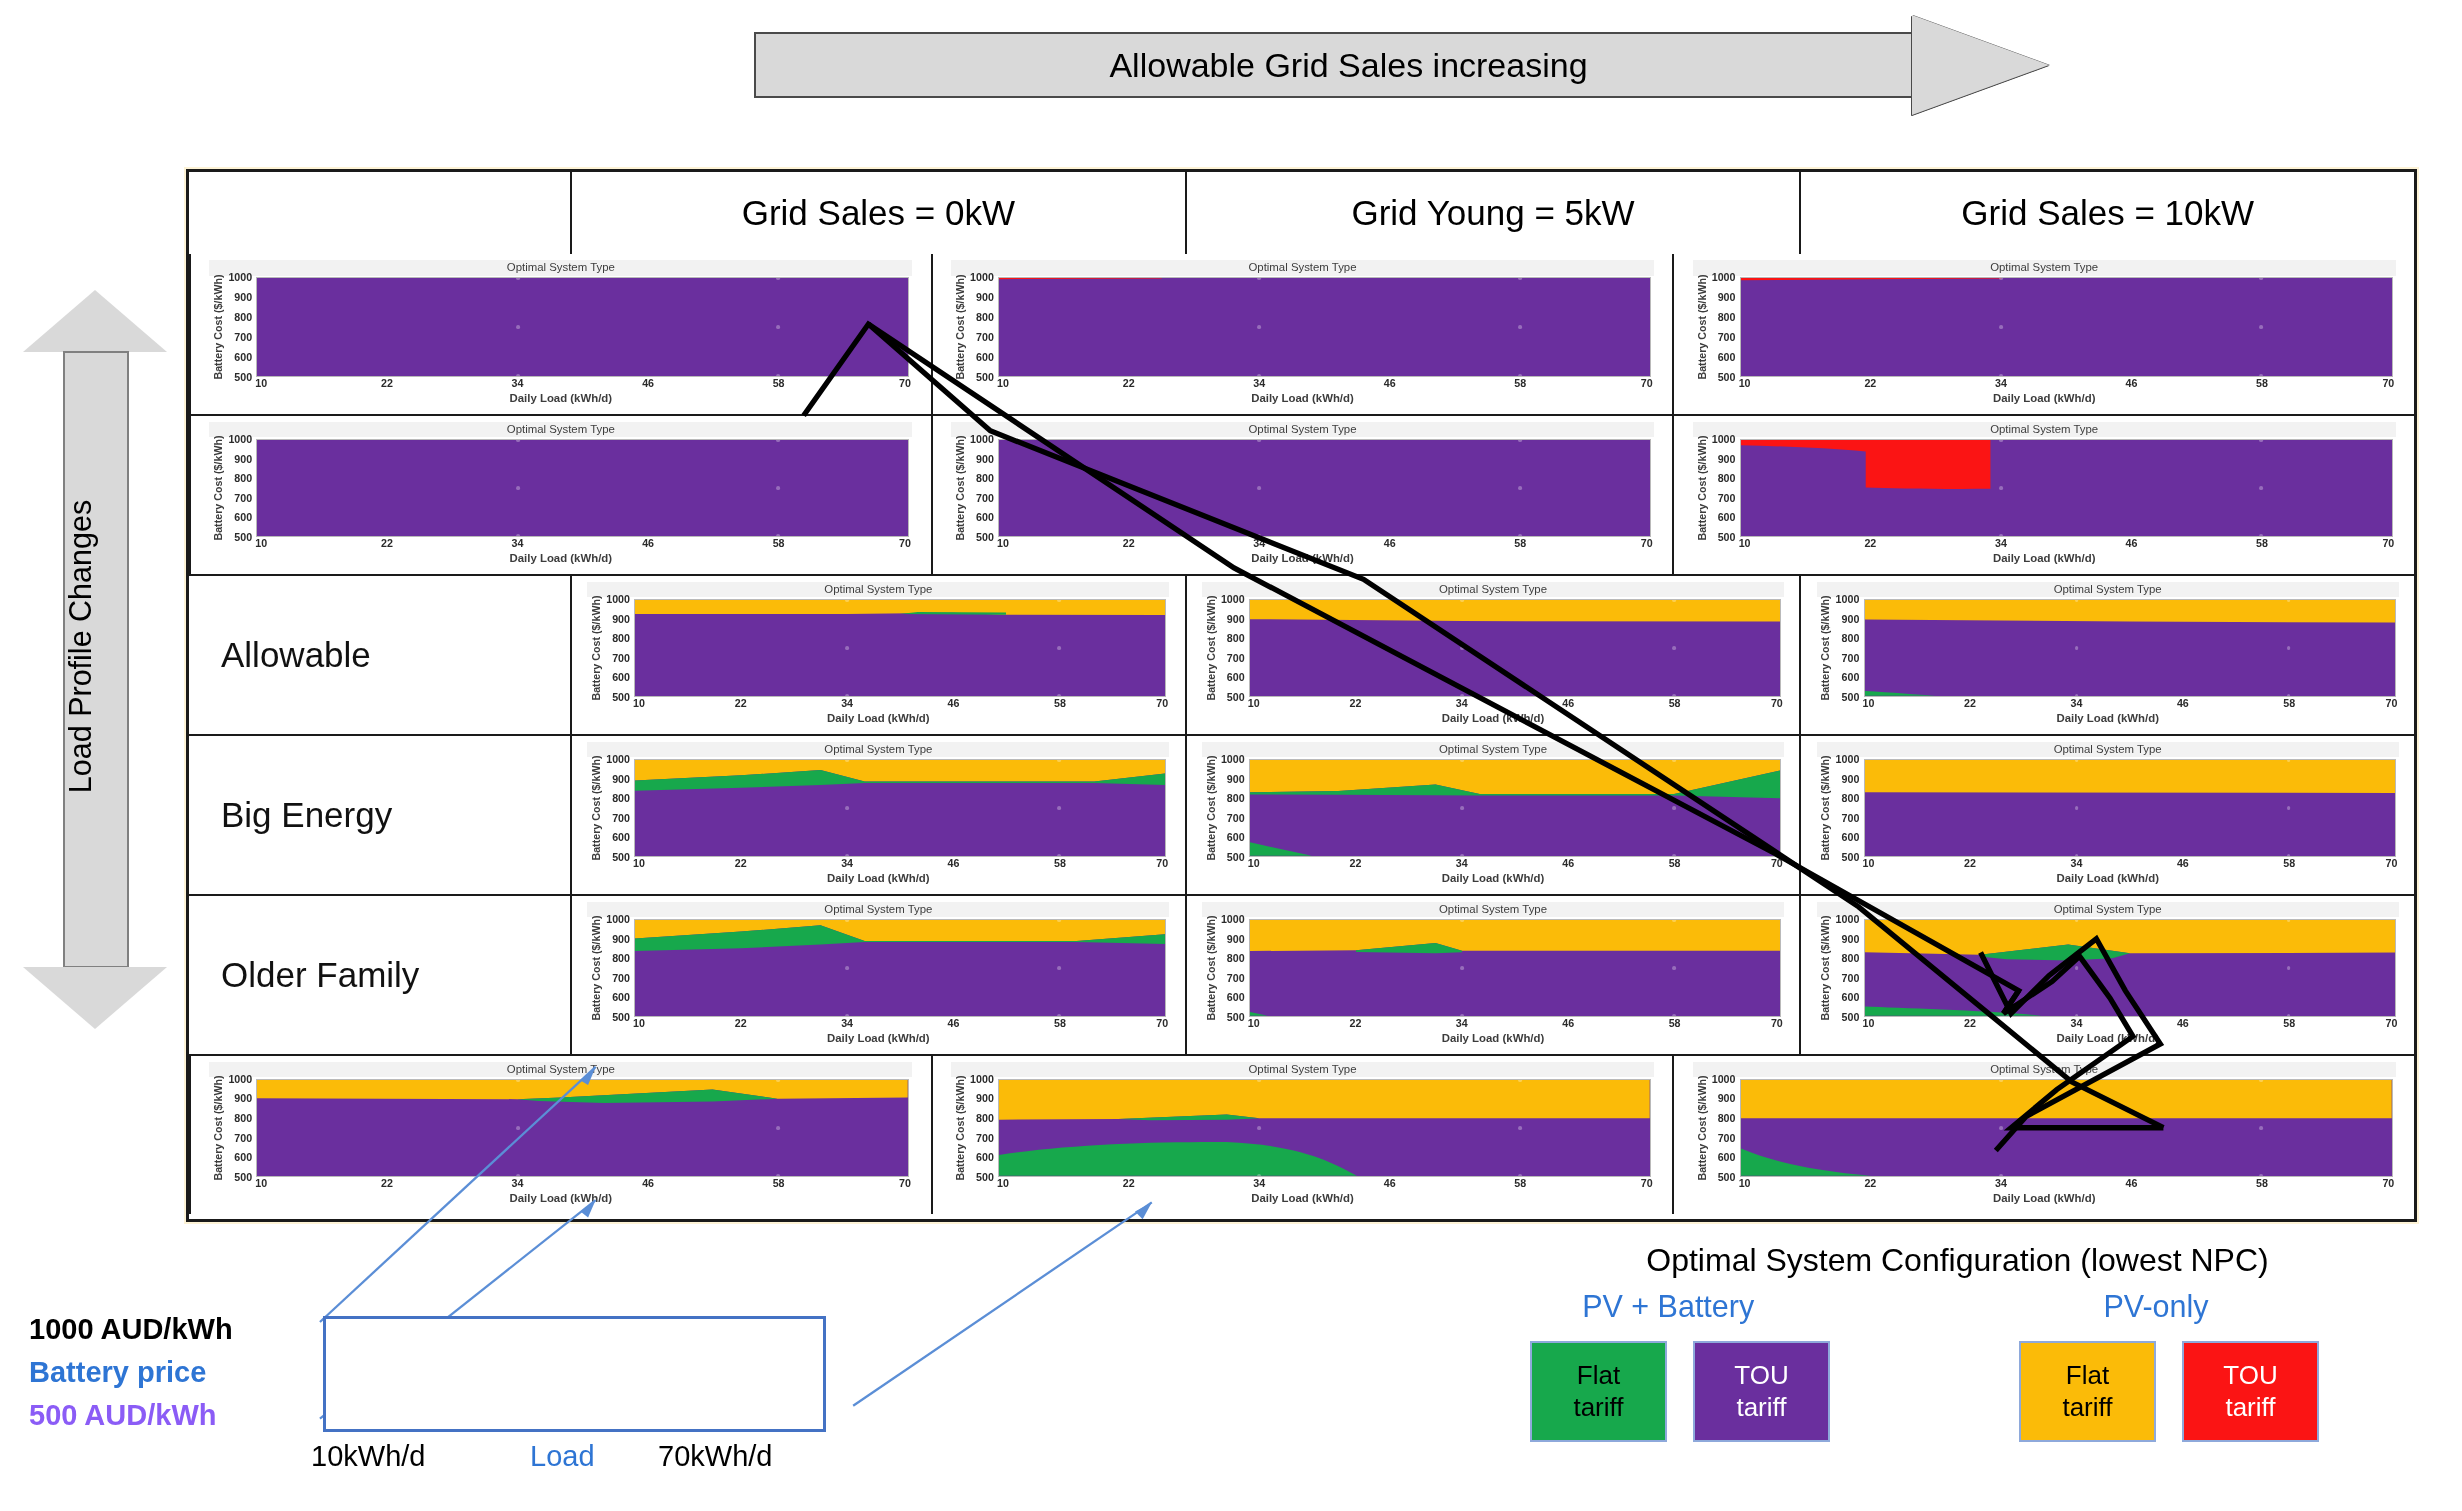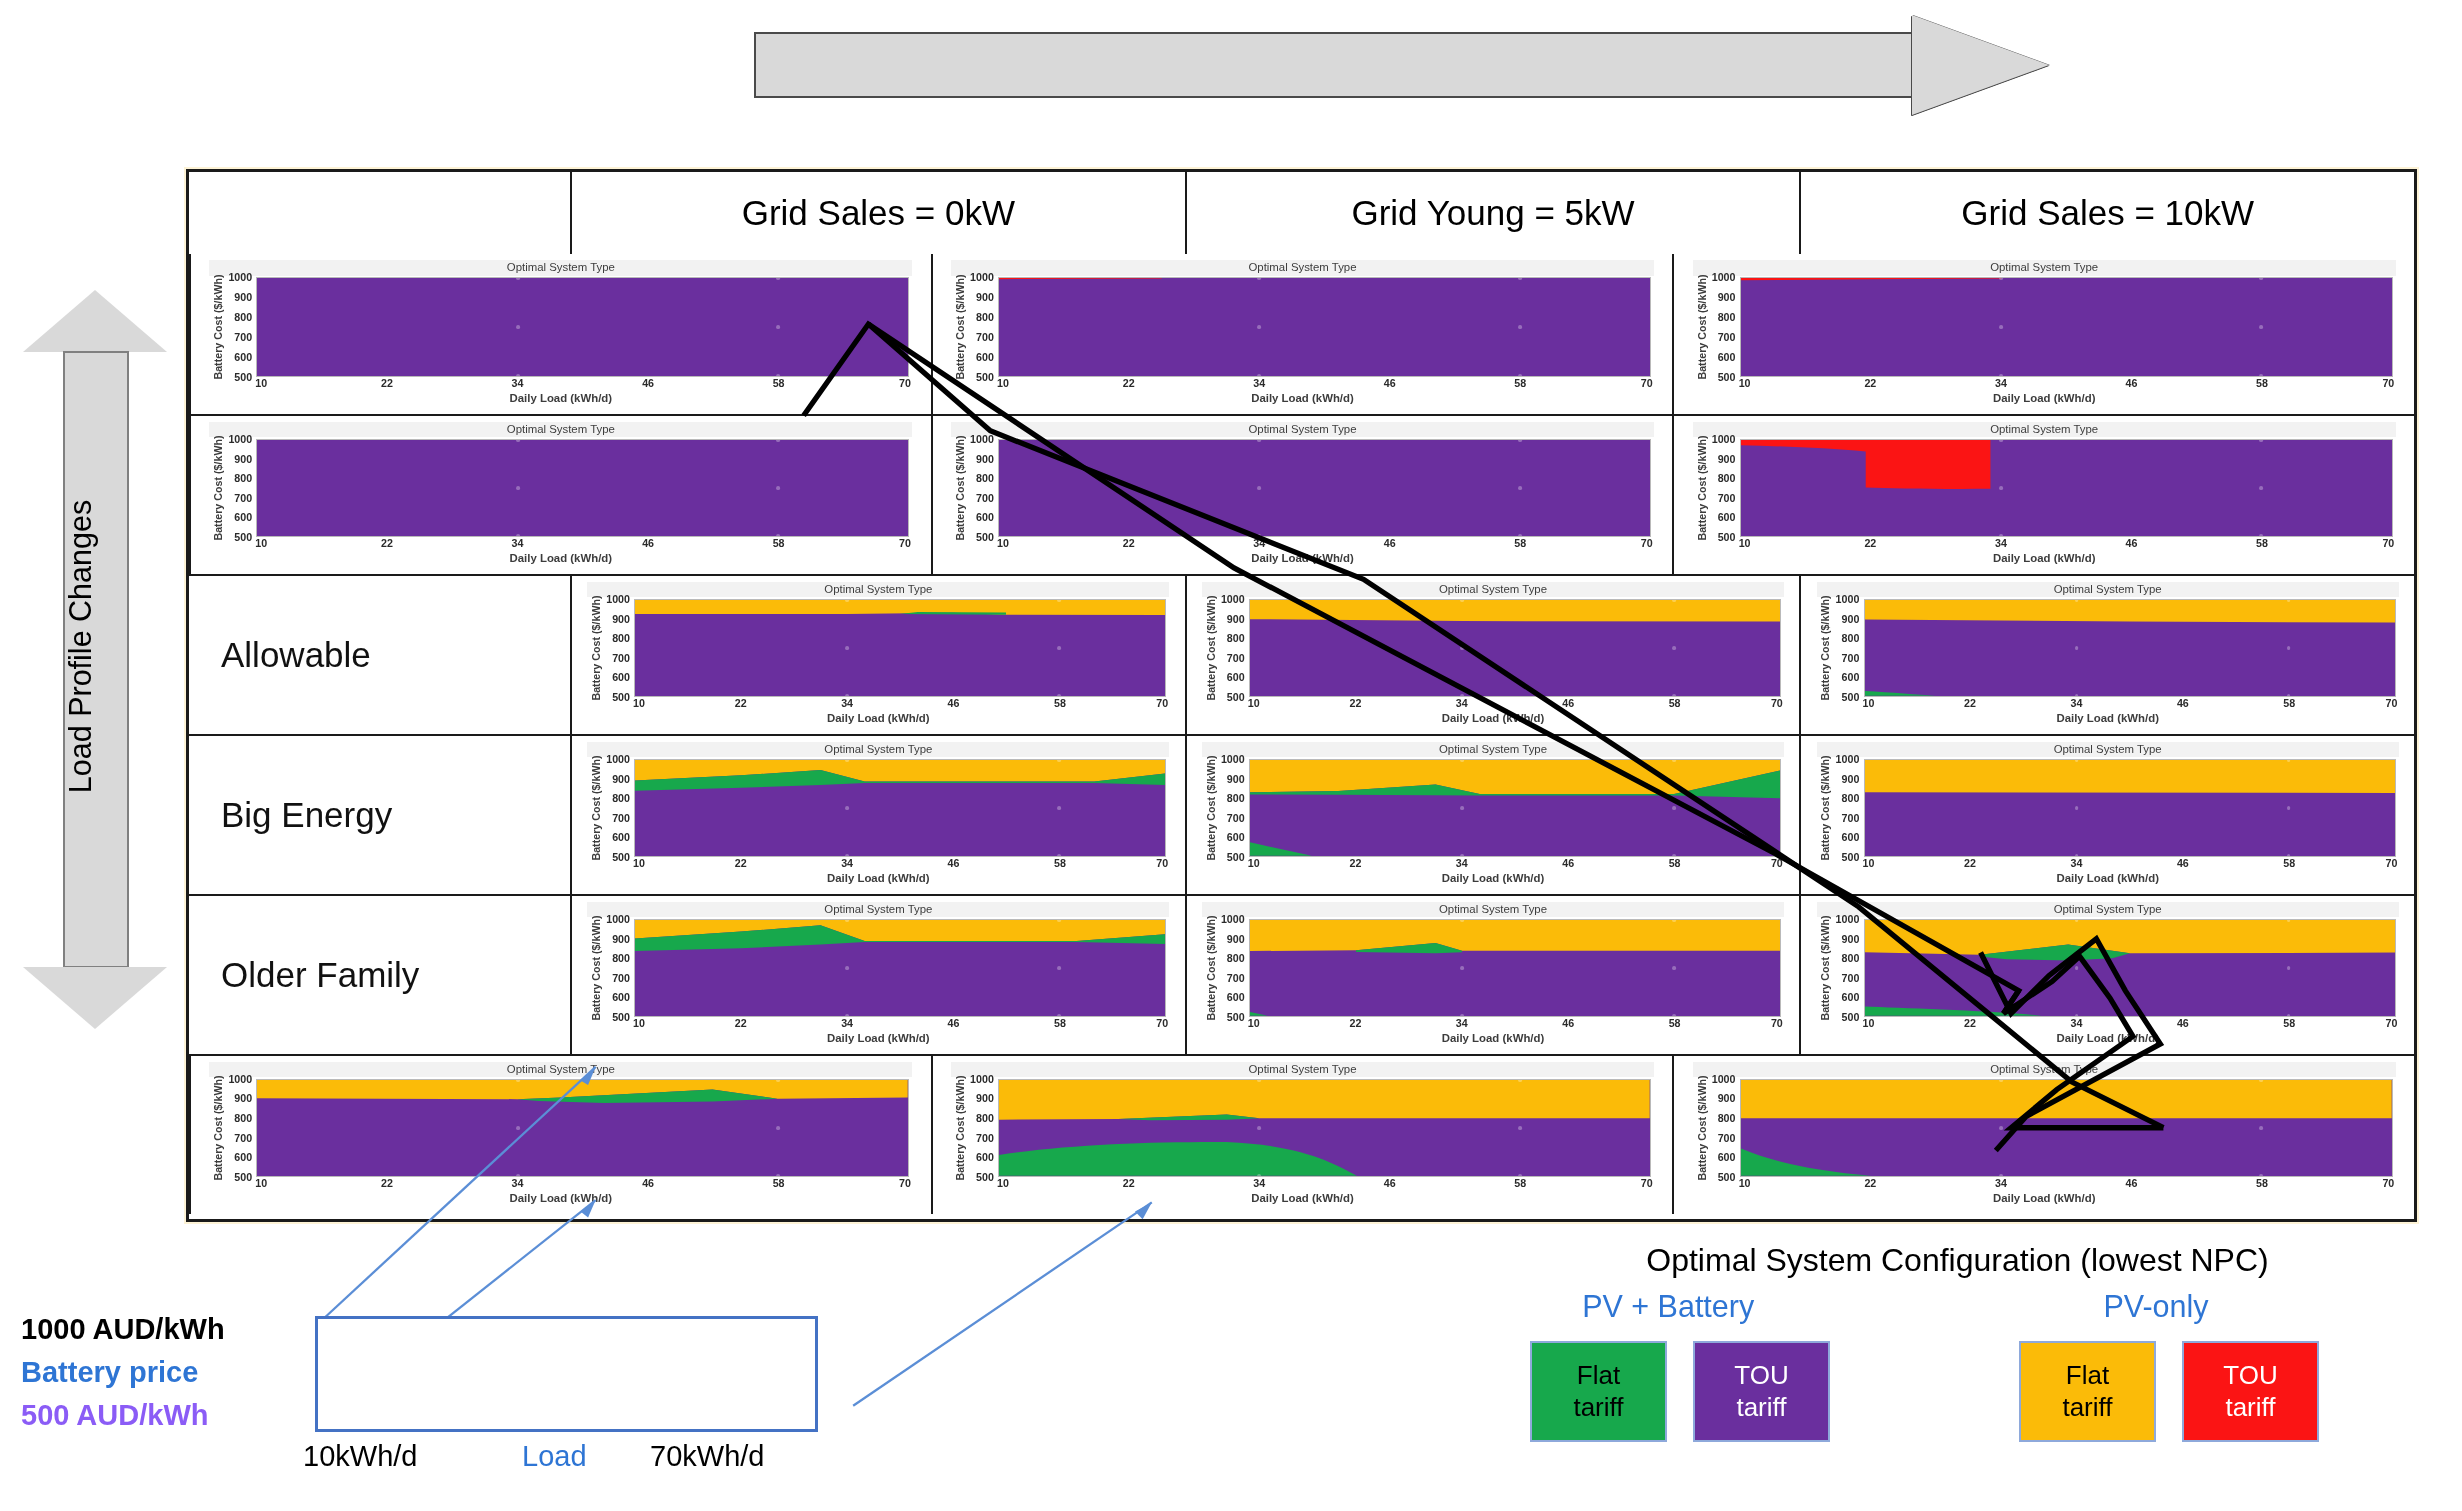--- a/index.html
+++ b/index.html
@@ -121,21 +121,21 @@
     background:rgba(255,255,255,.30);transform:translate(-50%,-50%);
   }
 
   
   #overlay{
     position:absolute;left:0;top:0;width:2462px;height:1512px;
     pointer-events:none;
   }
 
   
-  #axis-key{position:absolute;left:4px;top:1295px;width:853px;height:198px;}
+  #axis-key{position:absolute;left:12px;top:1295px;width:853px;height:198px;}
   #axis-key .box{
     position:absolute;left:311px;top:21.3px;width:503px;height:116px;
     border:3px solid #4472c4;box-sizing:border-box;background:#fff;
   }
   #axis-key .t1{position:absolute;left:17px;top:18.3px;font-size:29px;font-weight:bold;color:#000;}
   #axis-key .t2{position:absolute;left:17px;top:61px;font-size:29px;font-weight:bold;color:#2e75d4;}
   #axis-key .t3{position:absolute;left:17px;top:104px;font-size:29px;font-weight:bold;color:#8b5cf6;}
   #axis-key .x1{position:absolute;left:299px;top:145px;font-size:29px;color:#000;}
   #axis-key .x2{position:absolute;left:518px;top:145px;font-size:29px;color:#2e75d4;}
   #axis-key .x3{position:absolute;left:646px;top:145px;font-size:29px;color:#000;}
@@ -160,20 +160,21 @@
   #sw-1{left:200px;background:#6a2f9e;color:#fff;}
   #sw-2{left:526px;background:#fbbb08;color:#000;}
   #sw-3{left:689px;background:#fb1414;color:#fff;}
 </style>
 </head>
 <body>
 
 <div id="top-arrow">
   <div class="shaft"></div>
   <div class="head"></div>
+  <div class="lbl">Allowable Grid Sales increasing</div>
 </div>
 
 <div id="left-arrow">
   <div class="headup"></div>
   <div class="shaft"></div>
   <div class="headdn"></div>
   <div class="vlbl">Load Profile Changes</div>
 </div>
 
 <div id="grid-table">

